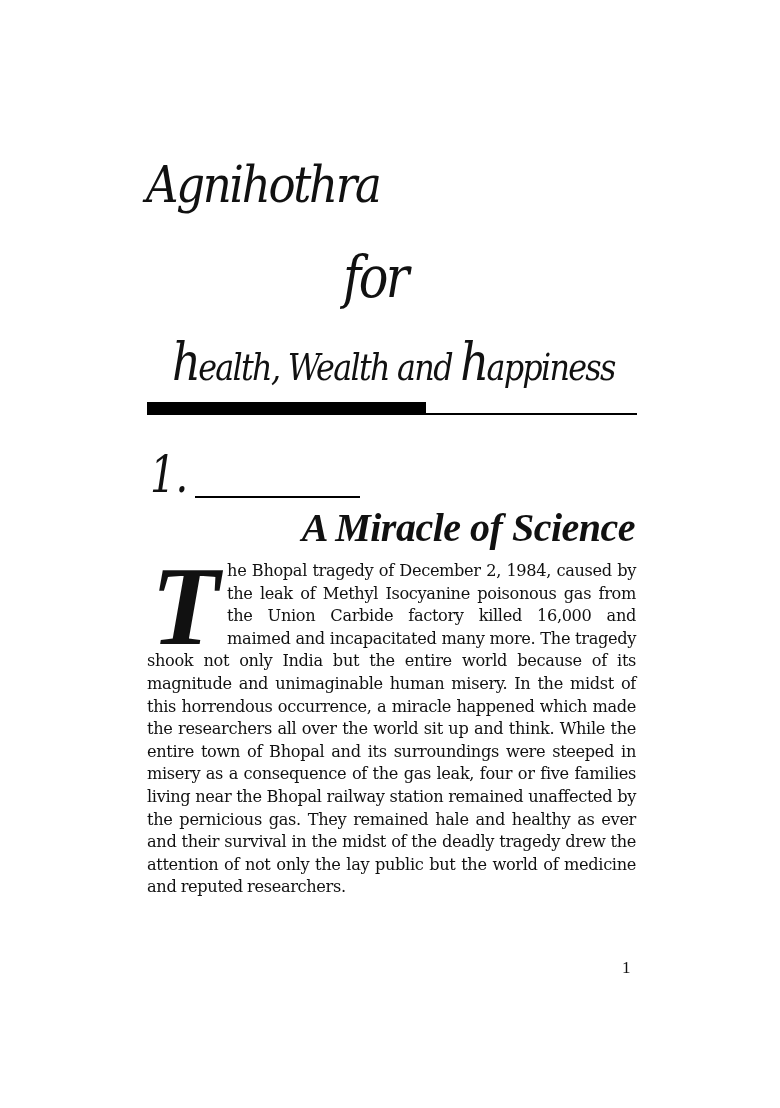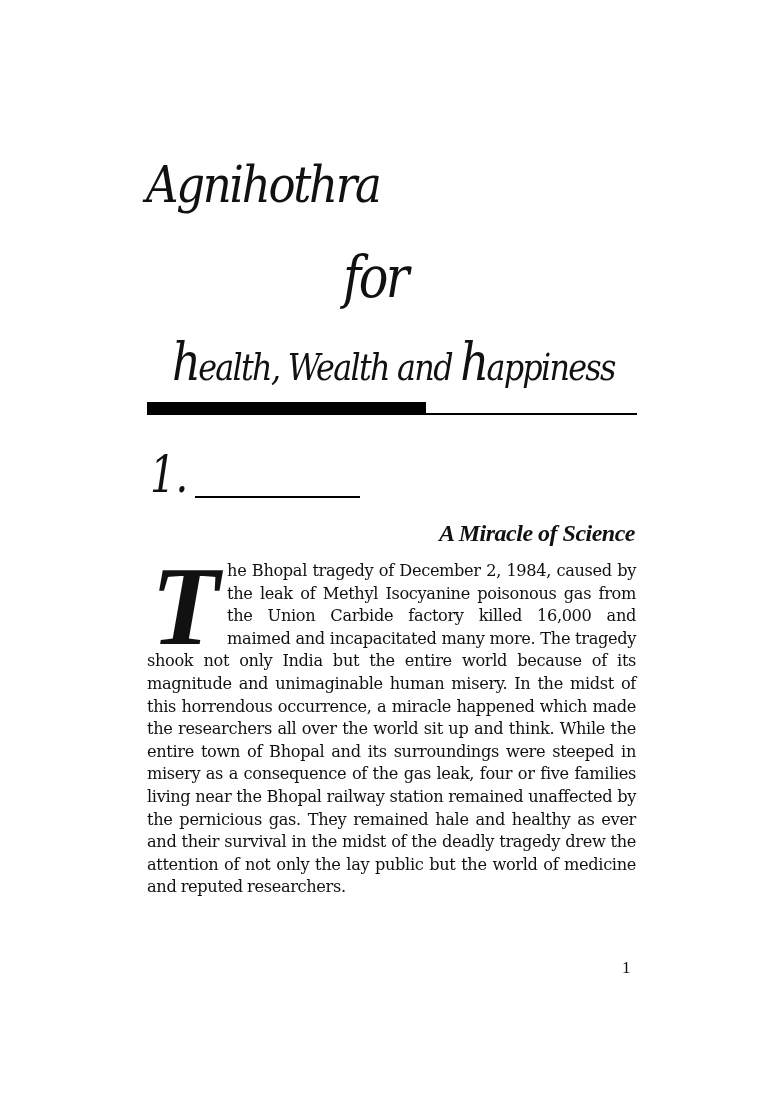--- a/index.html
+++ b/index.html
@@ -27,23 +27,23 @@
   .rule-thick { position: absolute; left: 147px; top: 402px; width: 279px; height: 13px; background: #000; }
   .rule-thin { position: absolute; left: 425px; top: 413px; width: 212px; height: 2px; background: #000; }
 
   .chapter-number {
     position: absolute; left: 150px; top: 450px;
     font-family: "DejaVu Serif", serif; font-style: italic; font-size: 50px; line-height: 1;
     transform: scaleX(0.8); transform-origin: left top;
   }
   .chapter-line { position: absolute; left: 195px; top: 496px; width: 165px; height: 2px; background: #000; }
   .chapter-title {
-    position: absolute; right: 145px; top: 521px;
+    position: absolute; right: 145px; top: 508px;
     font-family: "Liberation Serif", serif; font-style: italic; font-weight: bold;
-    font-size: 24px; line-height: 1; white-space: nowrap;
+    font-size: 40px; line-height: 1; white-space: nowrap;
     letter-spacing: -0.5px;
   }
 
   .body-text {
     position: absolute; left: 147px; top: 560px; width: 489px;
     font-family: "DejaVu Serif", serif; font-size: 16.2px; line-height: 22.6px;
     text-align: justify; letter-spacing: -0.35px; word-spacing: -0.5px;
   }
   .drop-cap {
     float: left; font-family: "Liberation Serif", serif; font-style: italic; font-weight: bold;

